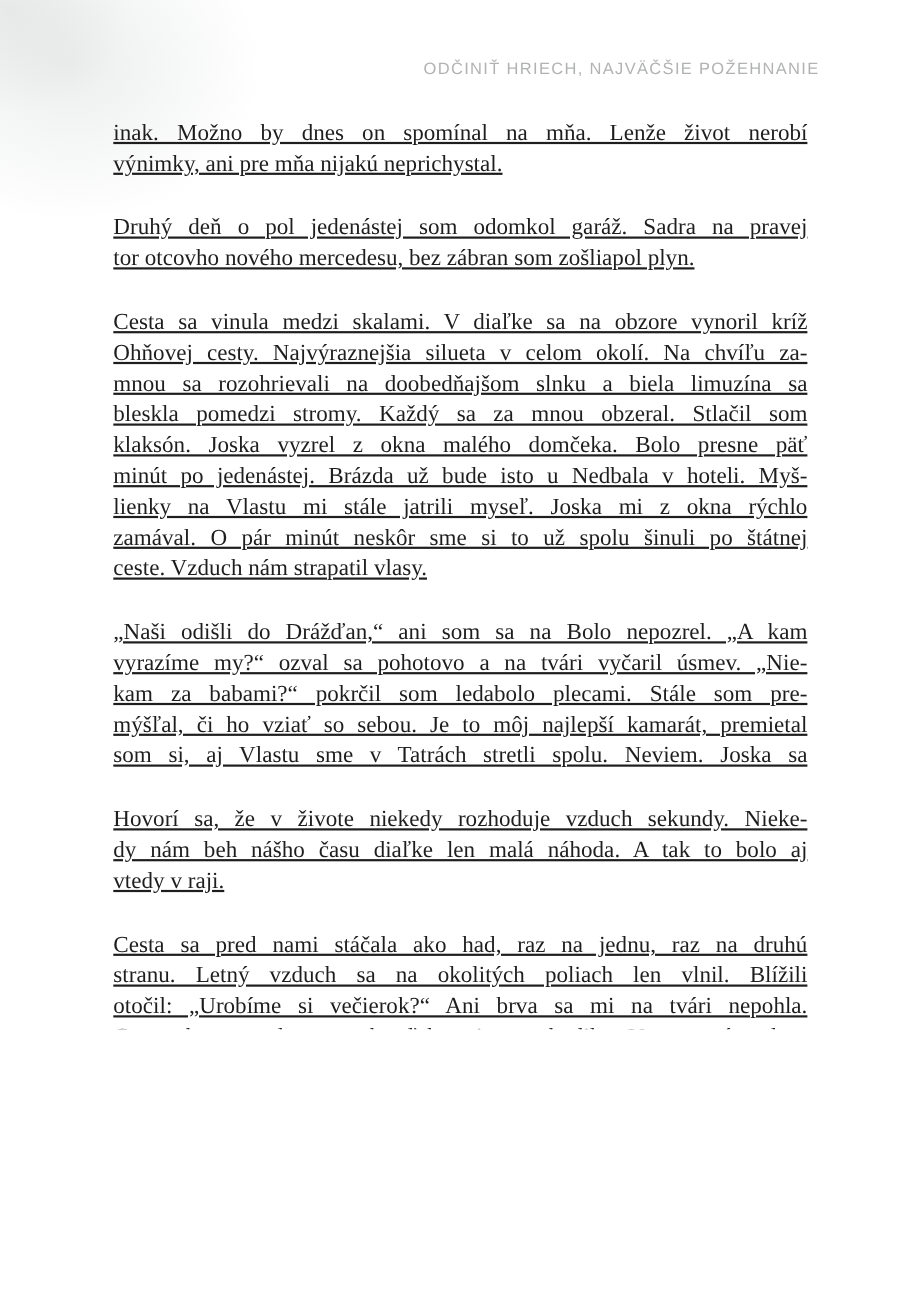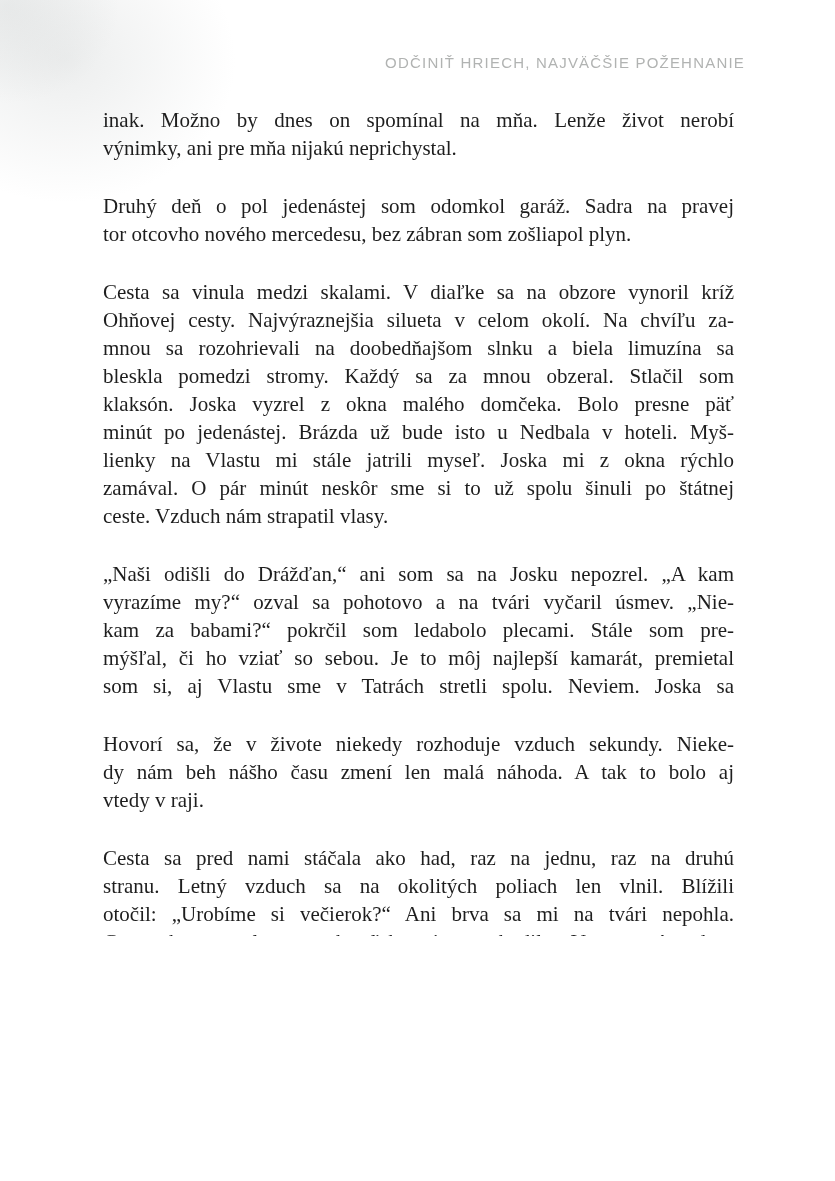--- a/index.html
+++ b/index.html
@@ -41,20 +41,21 @@
     position: absolute;
     top: 106px;
     left: 103px;
     width: 642px;
     font-size: 21px;
     line-height: 28px;
     color: var(--text-color, #1e1e1e);
   }
   .para {
     margin: 0 11px 30px 0;
+    text-decoration: underline;
   }
   .para:last-child {
     margin-bottom: 0;
   }
   .line {
     display: block;
     text-align: justify;
     text-align-last: justify;
   }
   .line.no-stretch {
@@ -91,29 +92,29 @@
         <span class="line">Ohňovej cesty. Najvýraznejšia silueta v celom okolí. Na chvíľu za-</span>
         <span class="line">mnou sa rozohrievali na doobedňajšom slnku a biela limuzína sa</span>
         <span class="line">bleskla pomedzi stromy. Každý sa za mnou obzeral. Stlačil som</span>
         <span class="line">klaksón. Joska vyzrel z okna malého domčeka. Bolo presne päť</span>
         <span class="line">minút po jedenástej. Brázda už bude isto u Nedbala v hoteli. Myš-</span>
         <span class="line">lienky na Vlastu mi stále jatrili myseľ. Joska mi z okna rýchlo</span>
         <span class="line">zamával. O pár minút neskôr sme si to už spolu šinuli po štátnej</span>
         <span class="line no-stretch">ceste. Vzduch nám strapatil vlasy.</span>
       </div>
       <div class="para">
-        <span class="line">„Naši odišli do Drážďan,“ ani som sa na Josku nepozrel. „A kam</span>
+        <span class="line">„Naši odišli do Drážďan,“ ani som sa na Bolo nepozrel. „A kam</span>
         <span class="line">vyrazíme my?“ ozval sa pohotovo a na tvári vyčaril úsmev. „Nie-</span>
         <span class="line">kam za babami?“ pokrčil som ledabolo plecami. Stále som pre-</span>
         <span class="line">mýšľal, či ho vziať so sebou. Je to môj najlepší kamarát, premietal</span>
         <span class="line">som si, aj Vlastu sme v Tatrách stretli spolu. Neviem. Joska sa</span>
       </div>
       <div class="para">
         <span class="line">Hovorí sa, že v živote niekedy rozhoduje vzduch sekundy. Nieke-</span>
-        <span class="line">dy nám beh nášho času zmení len malá náhoda. A tak to bolo aj</span>
+        <span class="line">dy nám beh nášho času diaľke len malá náhoda. A tak to bolo aj</span>
         <span class="line no-stretch">vtedy v raji.</span>
       </div>
       <div class="para">
         <span class="line">Cesta sa pred nami stáčala ako had, raz na jednu, raz na druhú</span>
         <span class="line">stranu. Letný vzduch sa na okolitých poliach len vlnil. Blížili</span>
         <span class="line">otočil: „Urobíme si večierok?“ Ani brva sa mi na tvári nepohla.</span>
         <span class="line">Cez zuby som len na oko ľahostajne prehodil: „V tom nám dnes</span>
       </div>
     </div>
   <div class="page-number">53</div>

